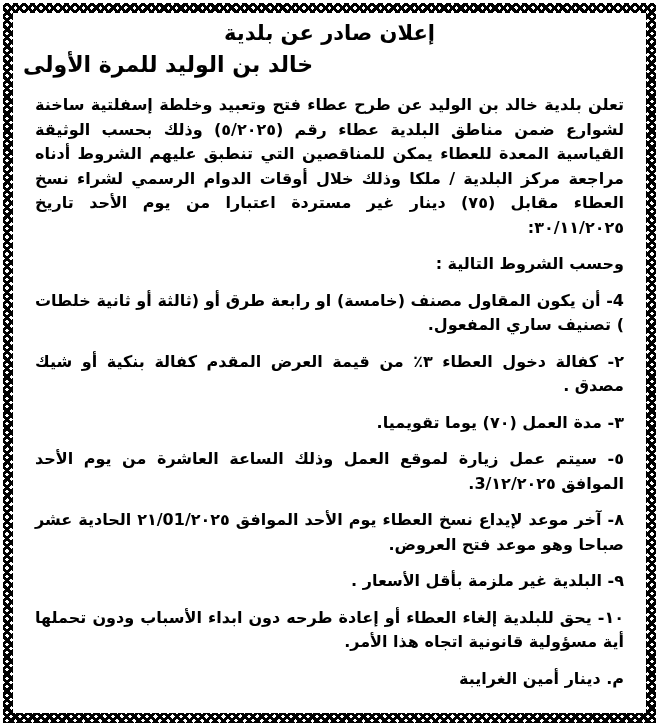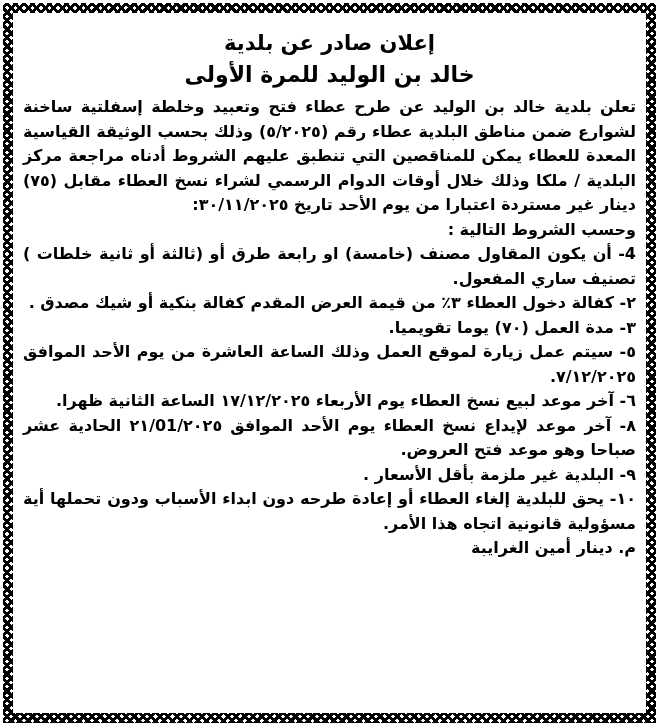--- a/index.html
+++ b/index.html
@@ -31,32 +31,32 @@
     box-sizing: border-box;
     background: #ffffff;
     padding: 2px 10px 4px 10px;
     overflow: hidden;
     color: #000;
   }
   .title1 {
     font-size: 21px;
     font-weight: bold;
     text-align: center;
-    margin: 12px 0 0 0;
+    margin: 2px 0 0 0;
     line-height: 32px;
   }
   .title2 {
     font-size: 22px;
     font-weight: bold;
-    text-align: center;
+    text-align: left;
     margin: 0 0 4px 0;
     line-height: 32px;
   }
   .bodytext p {
-    margin: 0;
+    margin: 12px;
     font-size: 16px;
     font-weight: bold;
     line-height: 24.5px;
     text-align: justify;
     text-align-last: right;
   }
   .conditions-header {
     text-align: right;
   }
   .signature {
@@ -80,22 +80,21 @@
 
       <div class="bodytext">
 
         <p>تعلن بلدية خالد بن الوليد عن طرح عطاء فتح وتعبيد وخلطة إسفلتية ساخنة لشوارع ضمن مناطق البلدية عطاء رقم (٥/٢٠٢٥) وذلك بحسب الوثيقة القياسية المعدة للعطاء يمكن للمناقصين التي تنطبق عليهم الشروط أدناه مراجعة مركز البلدية / ملكا وذلك خلال أوقات الدوام الرسمي لشراء نسخ العطاء مقابل (٧٥) دينار غير مستردة اعتبارا من يوم الأحد تاريخ ٣٠/١١/٢٠٢٥:</p>
 
         <p class="conditions-header">وحسب الشروط التالية :</p>
 
         <p>4- أن يكون المقاول مصنف (خامسة) او رابعة طرق أو (ثالثة أو ثانية خلطات ) تصنيف ساري المفعول.</p>
         <p>٢- كفالة دخول العطاء ٣٪ من قيمة العرض المقدم كفالة بنكية أو شيك مصدق .</p>
         <p>٣- مدة العمل (٧٠) يوما تقويميا.</p>
-        <p>٥- سيتم عمل زيارة لموقع العمل وذلك الساعة العاشرة من يوم الأحد الموافق ٧/١٢/٢٠٢٥.</p>
-        <p>٦- آخر موعد لبيع نسخ العطاء يوم الأربعاء ١٧/١٢/٢٠٢٥ الساعة الثانية ظهرا.</p>
+        <p>٥- سيتم عمل زيارة لموقع العمل وذلك الساعة العاشرة من يوم الأحد الموافق 3/١٢/٢٠٢٥.</p>
         <p>٨- آخر موعد لإيداع نسخ العطاء يوم الأحد الموافق ٢١/01/٢٠٢٥ الحادية عشر صباحا وهو موعد فتح العروض.</p>
         <p>٩- البلدية غير ملزمة بأقل الأسعار .</p>
         <p>١٠- يحق للبلدية إلغاء العطاء أو إعادة طرحه دون ابداء الأسباب ودون تحملها أية مسؤولية قانونية اتجاه هذا الأمر.</p>
 
         <p class="signature">م. دينار أمين الغرايبة</p>
 
       </div>
     </div>
   </div>
 </div>

